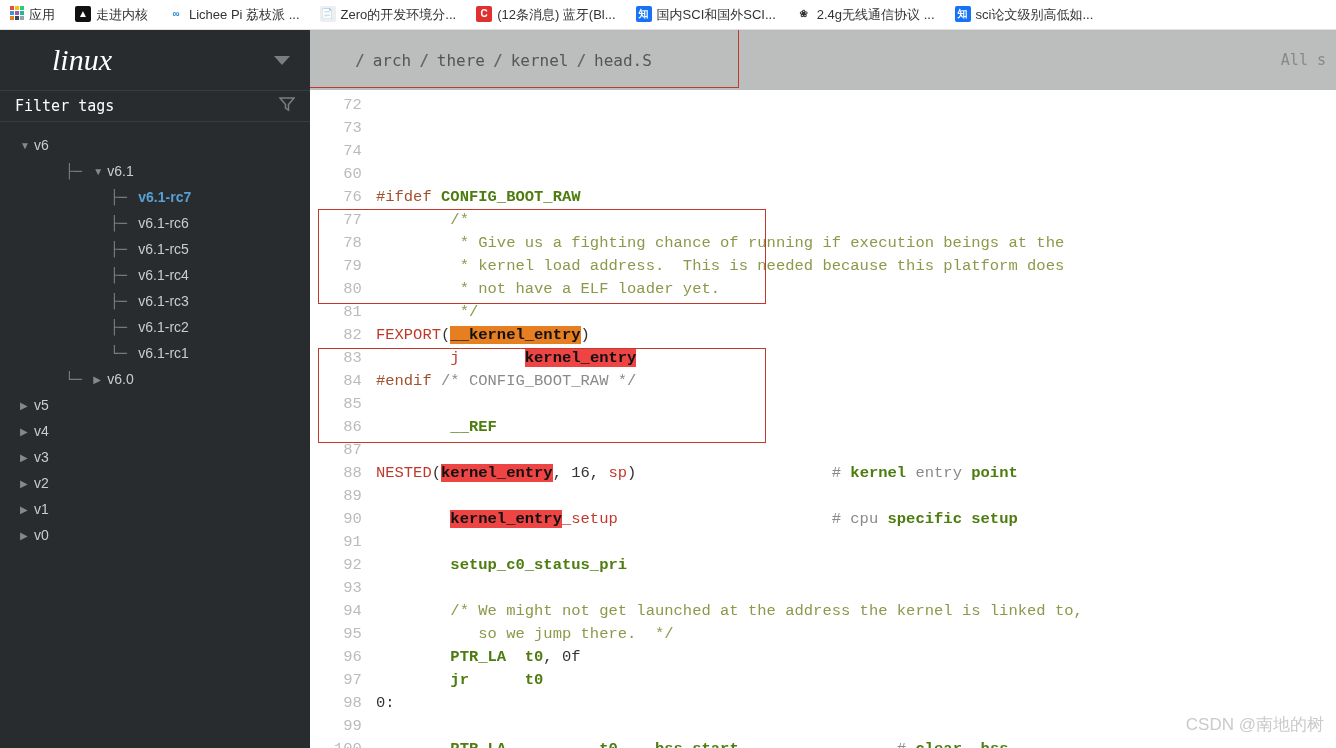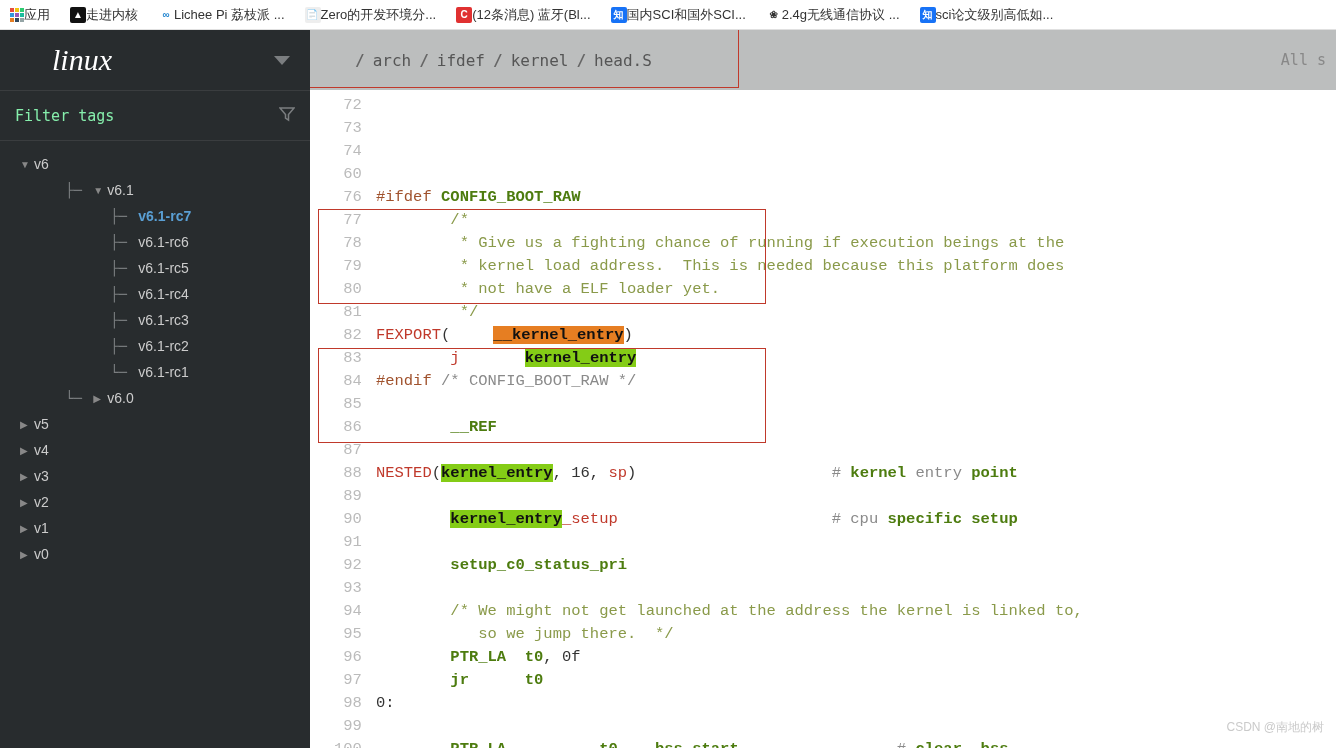--- a/index.html
+++ b/index.html
@@ -1,28 +1,28 @@
 <!DOCTYPE html>
 <html><head>
 <meta charset="utf-8">
 <style>
 * { margin: 0; padding: 0; box-sizing: border-box; }
 body { font-family: "Microsoft YaHei", Arial, sans-serif; font-size: 14px; overflow: hidden; background: #fff; }
 
 .bookmarks { height: 30px; display: flex; align-items: center; padding: 0 10px; gap: 20px; border-bottom: 1px solid #e0e0e0; font-size: 13px; color: #333; }
 .bookmarks .apps-icon { display: inline-flex; flex-wrap: wrap; width: 14px; height: 14px; gap:1px; }
 .bookmarks .apps-icon span { width:4px; height:4px; }
-.bm-item { display:flex; align-items:center; cursor:pointer; }
+.bm-item { display:flex; align-items:flex-start; gap:5px; cursor:pointer; }
 .bm-item .fav { width:16px; height:16px; border-radius:2px; display:flex; align-items:center; justify-content:center; font-size:10px; color:#fff; font-weight:bold; }
 
 .main { display:flex; height: calc(100vh - 30px); }
 .sidebar { width: 310px; background:#282c2e; color:#ccc; display:flex; flex-direction:column; }
 .brand { height:60px; display:flex; align-items:center; padding-left:20px; font-family: "Times New Roman", serif; font-style:italic; font-size:30px; color:#fff; position:relative;margin-left:32px; }
 .brand .tri { margin-left:auto; margin-right:20px; width:0;height:0;border-left:8px solid transparent;border-right:8px solid transparent;border-top:9px solid #7b7e80; }
-.filter { height:51px; display:flex; align-items:center; padding:0 15px; color:#86efac; font-family: monospace; font-size:15px; border-top:1px solid #3a3d3f; border-bottom:1px solid #3a3d3f; }
+.filter { height:32px; display:flex; align-items:center; padding:0 15px; color:#ffffff; font-family: monospace; font-size:15px; border-top:1px solid #3a3d3f; border-bottom:1px solid #3a3d3f; }
 .filter .funnel { margin-left:auto; }
 .tree { flex:1; padding:10px 0; overflow:auto; font-size:14px; }
 .tree-row { display:flex; align-items:center; height:26px; padding-left:10px; cursor:pointer; }
 .tree-row.l1 { padding-left:20px;}
 .tree-row.l2 { padding-left:65px;}
 .tree-row.l3 { padding-left:110px;}
 .tree-row .arrow { width:14px; display:inline-block; color:#888; font-size:10px;}
 .tree-row.selected { color:#5a9fd4; font-weight:bold;}
 .tree-branch { color:#7a7d7f; font-family:monospace; margin-right:3px; white-space:pre; }
 
@@ -34,24 +34,24 @@
 .right-txt { position:absolute; right:10px; font-family:monospace; font-size:15px; color:#888;text-align:right; }
 .code-area { flex:1; display:flex; overflow:auto; background:#fff; font-family: "Consolas","Courier New",monospace; font-size:15.5px; line-height:23px; position:relative; }
 .gutter { text-align:right; padding:4px 14px 4px 24px; color:#bbb; white-space:pre; user-select:none; }
 .code { padding:4px 0; white-space:pre; color:#333; position:relative; }
 .code .kw { color:#4d7c0f; font-weight:bold;}
 .code .kw2 { color:#c0392b;}
 .code .pre { color:#a0522d;}
 .code .cmt { color:#8a8a8a;}
 .code .cmtg { color:#8a9a4a;}
 .code .fn { color:#c0392b;}
-.code .hl-y { background:#84cc16; font-weight:bold; color:#111;}
-.code .hl-o { background:#e67e22; color:#111; font-weight:bold;margin-left:43px;}
+.code .hl-y { background:#ef4444; font-weight:bold; color:#111;}
+.code .hl-o { background:#e67e22; color:#111; font-weight:bold;}
 .red-box { position:absolute; border:1px solid #c0392b; pointer-events:none; }
-.watermark { position:fixed; right:12px; bottom:12px; font-size:12px; color:#cacaca; font-family:Arial; }
+.watermark { position:fixed; right:12px; bottom:12px; font-size:17px; color:#cacaca; font-family:Arial; }
 </style>
 </head>
 <body>
 
 <div class="bookmarks">
   <div class="bm-item">
     <span class="apps-icon">
       <span style="background:#e74c3c"></span>
         <span style="background:#f1c40f"></span>
         <span style="background:#2ecc71"></span>
@@ -142,21 +142,21 @@
           <span>v6.0</span>
         </div>
       <div id="others" style="display:contents"><div class="tree-row l1"><span class="arrow">▶</span>v5</div><div class="tree-row l1"><span class="arrow">▶</span>v4</div><div class="tree-row l1"><span class="arrow">▶</span>v3</div><div class="tree-row l1"><span class="arrow">▶</span>v2</div><div class="tree-row l1"><span class="arrow">▶</span>v1</div><div class="tree-row l1"><span class="arrow">▶</span>v0</div></div>
     </div>
   </div>
 
   <div class="content">
     <div class="path-bar">
       <div class="path-box"></div>
       <span class="slash">/</span>
-      <span id="path-slot" style="display:contents"><span class="seg">arch</span><span class="slash">/</span><span class="seg">ifdef</span><span class="slash">/</span><span class="seg">kernel</span><span class="slash">/</span><span class="seg">head.S</span></span>
+      <span id="path-slot" style="display:contents"><span class="seg">arch</span><span class="slash">/</span><span class="seg">there</span><span class="slash">/</span><span class="seg">kernel</span><span class="slash">/</span><span class="seg">head.S</span></span>
       <span class="right-txt">All s</span>
     </div>
     <div class="code-area">
       <div class="gutter" id="gutter">72
 73
 74
 60
 76
 77
 78

